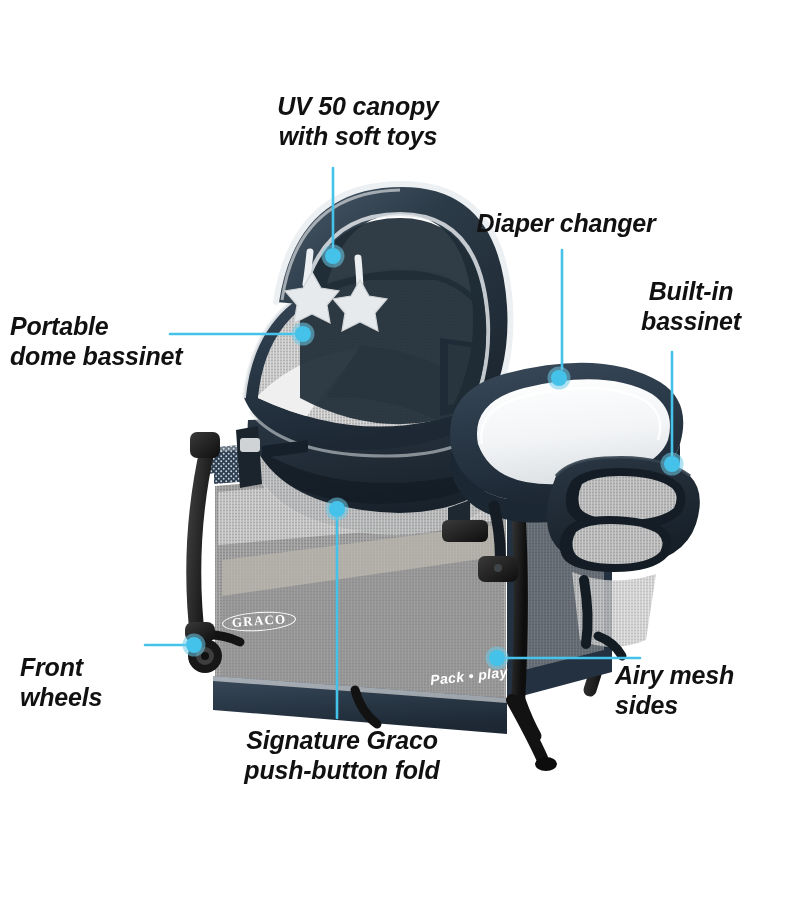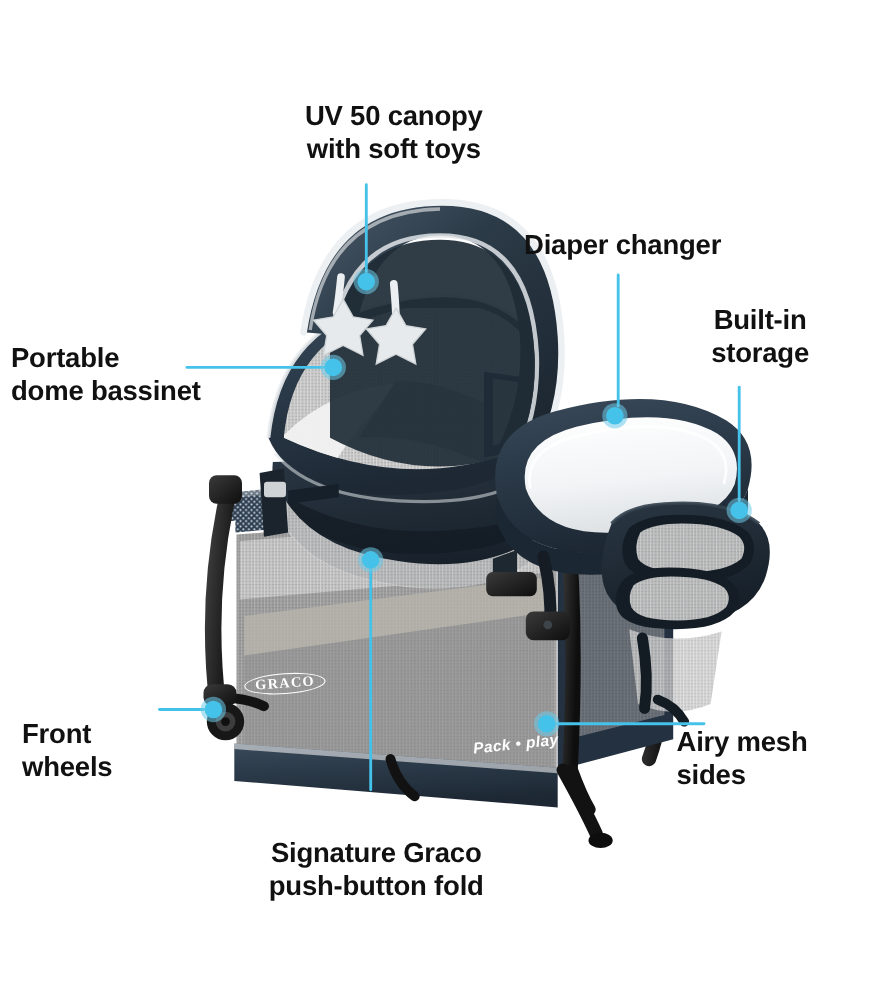--- a/index.html
+++ b/index.html
@@ -22,20 +22,21 @@
   
   .callout-label {
     position: absolute;
     font-family: "Liberation Sans", sans-serif;
     font-weight: 700;
     font-size: 25px;
     line-height: 1.18;
     color: #111111;
     white-space: pre-line;
     letter-spacing: -0.2px;
+    font-style: italic;
   }
   .ta-left   { text-align: left; }
   .ta-right  { text-align: left; }
   .ta-center { text-align: center; }
 
   
   .leader-svg {
     position: absolute;
     left: 0; top: 0;
     width: 800px; height: 900px;
@@ -331,24 +332,24 @@
         <circle cx="337" cy="509" r="11.5" fill="#6ecbe8" opacity="0.55"></circle>
         <circle cx="337" cy="509" r="8" fill="#45c2e9"></circle>
       </g>
   </svg>
 
   <div id="labels">
       <div class="callout-label ta-center" style="left: 248px; top: 92px; width: 220px;">UV 50 canopy
 with soft toys</div>
       <div class="callout-label ta-center" style="left: 455px; top: 209px; width: 222px; text-align: center;">Diaper changer</div>
       <div class="callout-label ta-center" style="left: 598px; top: 277px; width: 186px;">Built-in
-storage</div>
+bassinet</div>
       <div class="callout-label ta-right" style="left: 10px; top: 312px; width: 215px;">Portable
 dome bassinet</div>
       <div class="callout-label ta-right" style="left: 20px; top: 653px; width: 110px;">Front
 wheels</div>
       <div class="callout-label ta-left" style="left: 615px; top: 636px; width: 150px; margin-top: 25px;">Airy mesh
 sides</div>
-      <div class="callout-label ta-center" style="left: 222px; top: 762px; width: 240px;">Signature Graco
+      <div class="callout-label ta-center" style="left: 222px; top: 726px; width: 240px;">Signature Graco
 push-button fold</div>
     </div>
 
 </div>
 
 </body></html>

